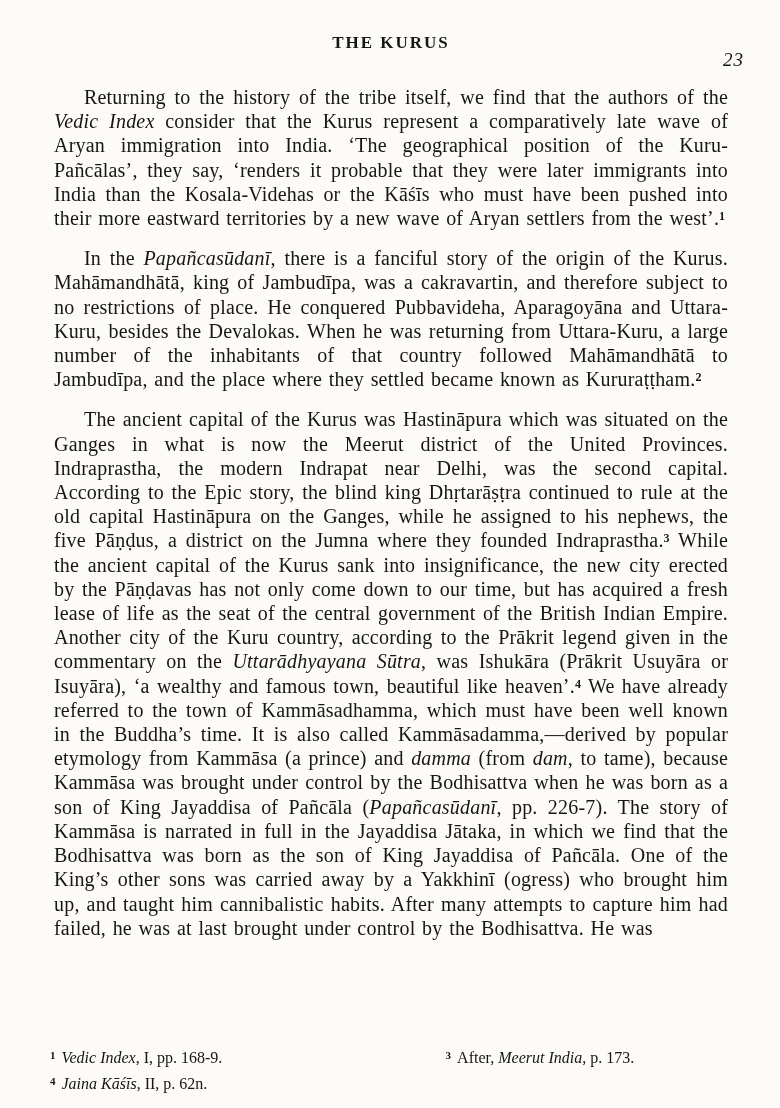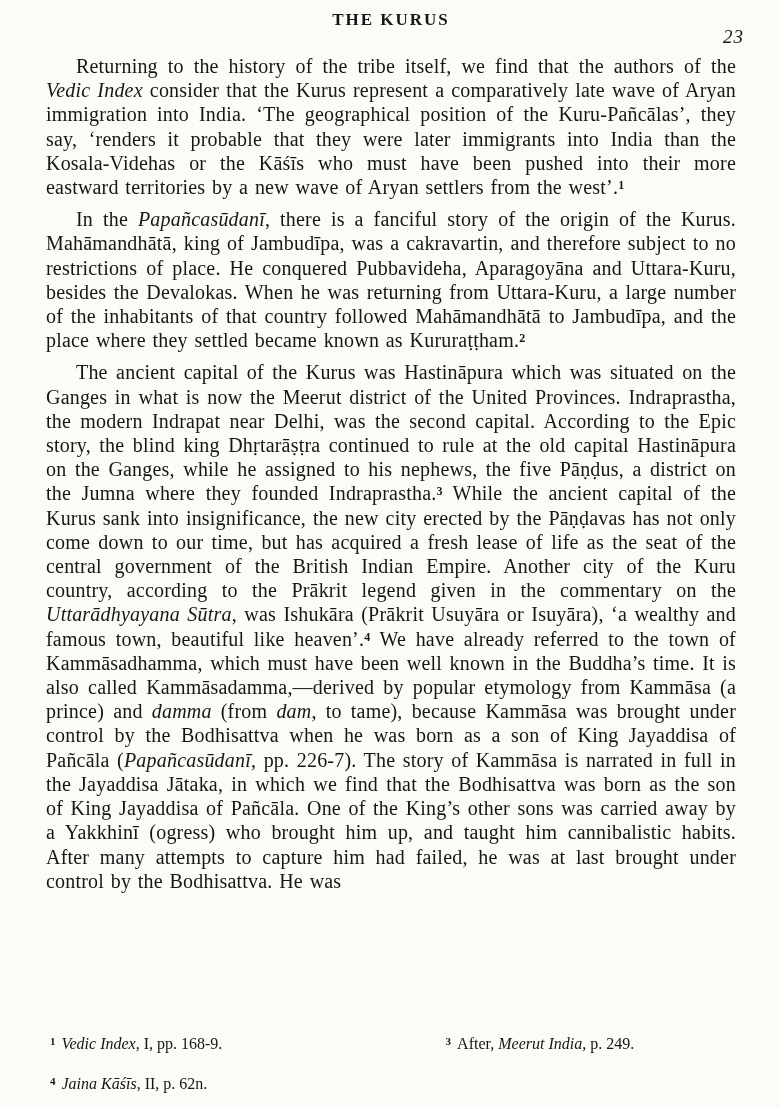--- a/index.html
+++ b/index.html
@@ -17,39 +17,40 @@
     height: 100%;
     padding: 10px 36px 12px 38px;
     display: flex;
     flex-direction: column;
   }
   .header {
     position: relative;
     flex: 0 0 auto;
     height: 26px;
     margin-bottom: 10px;
+    margin-top: 23px;
   }
   .title {
     position: absolute;
     left: 0; right: 0;
     text-align: center;
     font-weight: 700;
     font-size: 17px;
     letter-spacing: 2px;
   }
   .pagenum {
     position: absolute;
     right: 0;
     top: 16px;
     font-size: 19px;
     letter-spacing: 1px;
     font-style: italic;
   }
   .bodytext p {
-    margin: 8px;
+    margin: 16px;
     font-size: 20px;
     line-height: 24.2px;
     text-align: justify;
     text-indent: 30px;
     letter-spacing: 0.2px;
     word-spacing: 1.5px;
   }
   .it { font-style: italic; }
   .bd { font-weight: 400; }
   sup.fnref {
@@ -57,21 +58,21 @@
     font-weight: 700;
     line-height: 0;
     vertical-align: 5px;
     letter-spacing: 0;
   }
   .footnotes {
     margin-top: auto;
     padding: 8px 0 2px 12px;
     display: grid;
     grid-template-columns: 57% 43%;
-    row-gap: 17px;
+    row-gap: 3px;
     font-size: 16px;
     line-height: 21px;
   }
   .fn { white-space: nowrap; overflow: hidden; }
   .fn-marker {
     font-weight: 700;
     font-size: 11px;
     vertical-align: 4px;
     margin-right: 6px;
   }
@@ -90,20 +91,20 @@
     <p class="para"><span>Returning to the history of the tribe itself, we find that the authors of the </span><span class="it">Vedic Index</span><span> consider that the Kurus represent a comparatively late wave of Aryan immigration into India. ‘The geographical position of the Kuru-Pañcālas’, they say, ‘renders it probable that they were later immigrants into India than the Kosala-Videhas or the Kāśīs who must have been pushed into their more eastward territories by a new wave of Aryan settlers from the west’.</span><sup class="fnref">1</sup></p>
     <p class="para"><span>In the </span><span class="it">Papañcasūdanī</span><span>, there is a fanciful story of the origin of the Kurus. Mahāmandhātā, king of Jambudīpa, was a cakravartin, and therefore subject to no restrictions of place. He conquered Pubbavideha, Aparagoyāna and Uttara-Kuru, besides the Devalokas. When he was returning from Uttara-Kuru, a large number of the inhabitants of that country followed Mahāmandhātā to Jambudīpa, and the place where they settled became known as Kururaṭṭham.</span><sup class="fnref">2</sup></p>
     <p class="para"><span>The ancient capital of the Kurus was Hastināpura which was situated on the Ganges in what is now the Meerut district of the United Provinces. Indraprastha, the modern Indrapat near Delhi, was the second capital. According to the Epic story, the blind king Dhṛtarāṣṭra continued to rule at the old capital Hastināpura on the Ganges, while he assigned to his nephews, the five Pāṇḍus, a district on the Jumna where they founded Indraprastha.</span><sup class="fnref">3</sup><span> While the ancient capital of the Kurus sank into insignificance, the new city erected by the Pāṇḍavas has not only come down to our time, but has acquired a fresh lease of life as the seat of the central government of the British Indian Empire. Another city of the Kuru country, according to the Prākrit legend given in the commentary on the </span><span class="it">Uttarādhyayana Sūtra</span><span>, was Ishukāra (Prākrit Usuyāra or Isuyāra), ‘a wealthy and famous town, beautiful like heaven’.</span><sup class="fnref">4</sup><span> We have already referred to the town of Kammāsadhamma, which must have been well known in the Buddha’s time. It is also called Kammāsadamma,—derived by popular etymology from Kammāsa (a prince) and </span><span class="it">damma</span><span> (from </span><span class="it bd">dam</span><span>, to tame), because Kammāsa was brought under control by the Bodhisattva when he was born as a son of King Jayaddisa of Pañcāla (</span><span class="it">Papañcasūdanī</span><span>, pp. 226-7). The story of Kammāsa is narrated in full in the Jayaddisa Jātaka, in which we find that the Bodhisattva was born as the son of King Jayaddisa of Pañcāla. One of the King’s other sons was carried away by a Yakkhinī (ogress) who brought him up, and taught him cannibalistic habits. After many attempts to capture him had failed, he was at last brought under control by the Bodhisattva. He was</span></p>
   </main>
 
   <footer class="footnotes">
     <div class="fn">
       <span class="fn-marker">1</span><span class="fn-text"><span class="it">Vedic Index</span><span>, I, pp. 168-9.</span></span>
     </div>
     <div class="fn">
-      <span class="fn-marker">3</span><span class="fn-text"><span>After, </span><span class="it">Meerut India</span><span>, p. 249.</span></span>
+      <span class="fn-marker">3</span><span class="fn-text"><span>After, </span><span class="it">Meerut India</span><span>, p. 173.</span></span>
     </div>
     <div class="fn">
       <span class="fn-marker">4</span><span class="fn-text"><span class="it">Jaina Kāśīs</span><span>, II, p. 62n.</span></span>
     </div>
   </footer>
 
 </div>
 
 </body></html>

